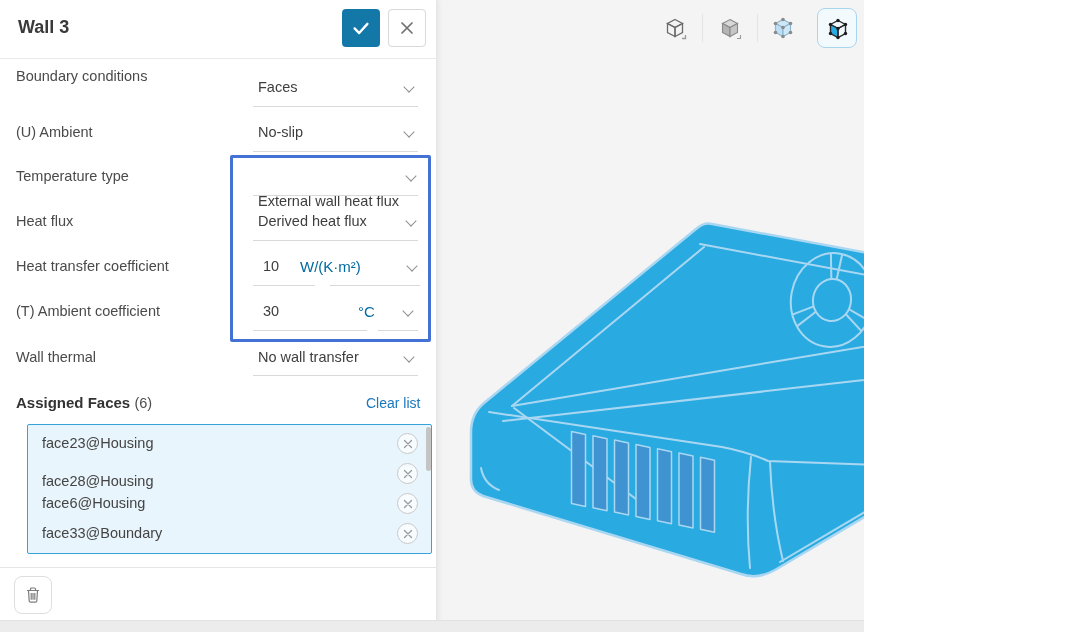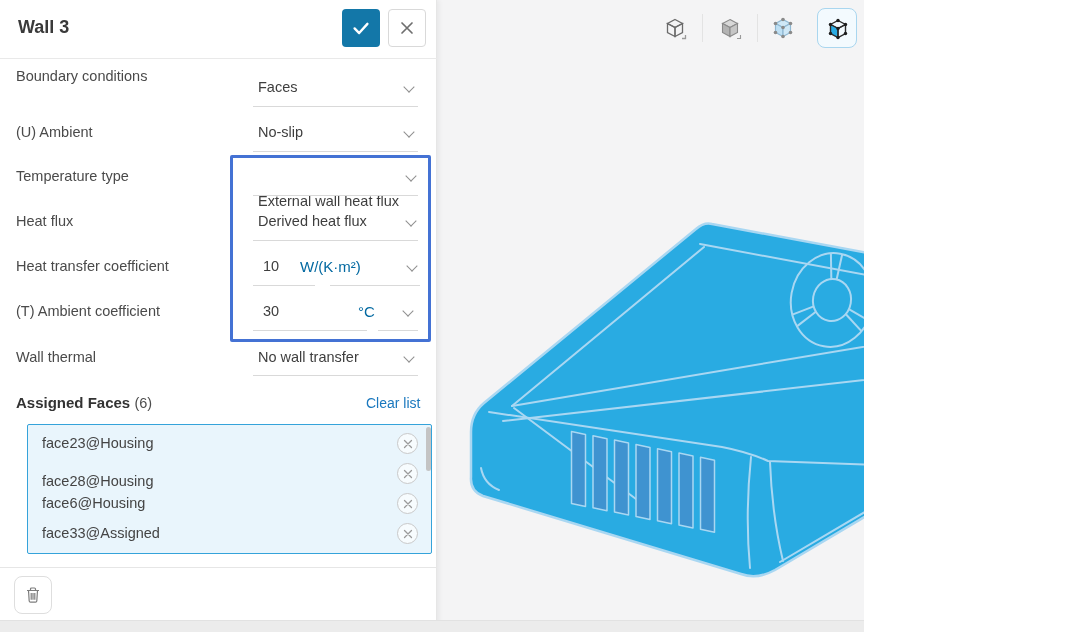--- a/index.html
+++ b/index.html
@@ -288,21 +288,21 @@
           <svg width="10" height="10" viewBox="0 0 10 10">
             <path d="M1.5,1.5 L8.5,8.5 M8.5,1.5 L1.5,8.5" stroke="#9a9a9a" stroke-width="1.3" stroke-linecap="round"></path>
           </svg>
         </button>
       <div class="face-item" style="top:70px">face6@Housing</div>
       <button class="face-remove" style="top:68px">
           <svg width="10" height="10" viewBox="0 0 10 10">
             <path d="M1.5,1.5 L8.5,8.5 M8.5,1.5 L1.5,8.5" stroke="#9a9a9a" stroke-width="1.3" stroke-linecap="round"></path>
           </svg>
         </button>
-      <div class="face-item" style="top:100px">face33@Assigned</div>
+      <div class="face-item" style="top:100px">face33@Boundary</div>
       <button class="face-remove" style="top:98px">
           <svg width="10" height="10" viewBox="0 0 10 10">
             <path d="M1.5,1.5 L8.5,8.5 M8.5,1.5 L1.5,8.5" stroke="#9a9a9a" stroke-width="1.3" stroke-linecap="round"></path>
           </svg>
         </button>
       <div class="list-scroll"></div>
     </div>
 
     <div class="footer-divider"></div>
     <button class="btn-delete">

